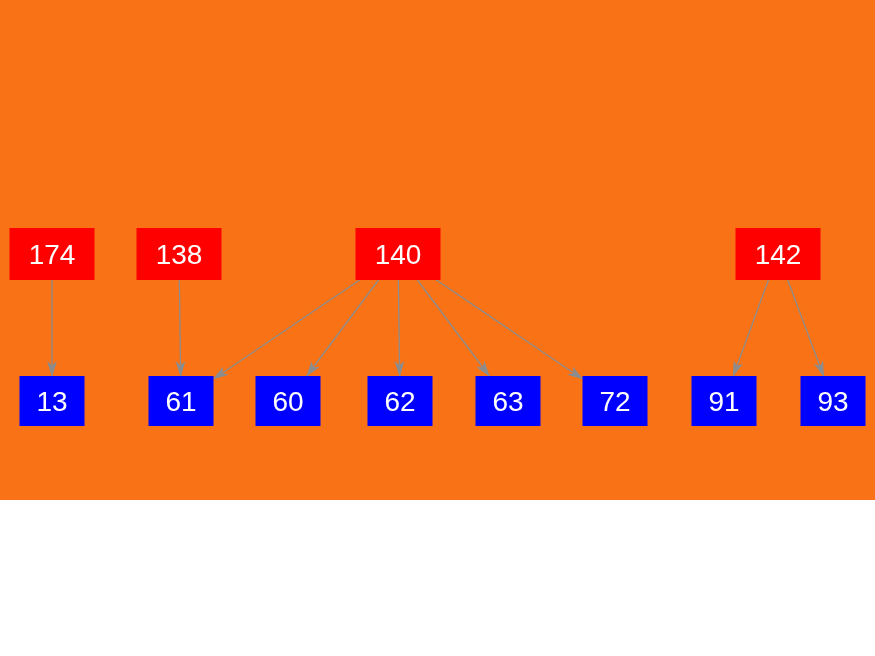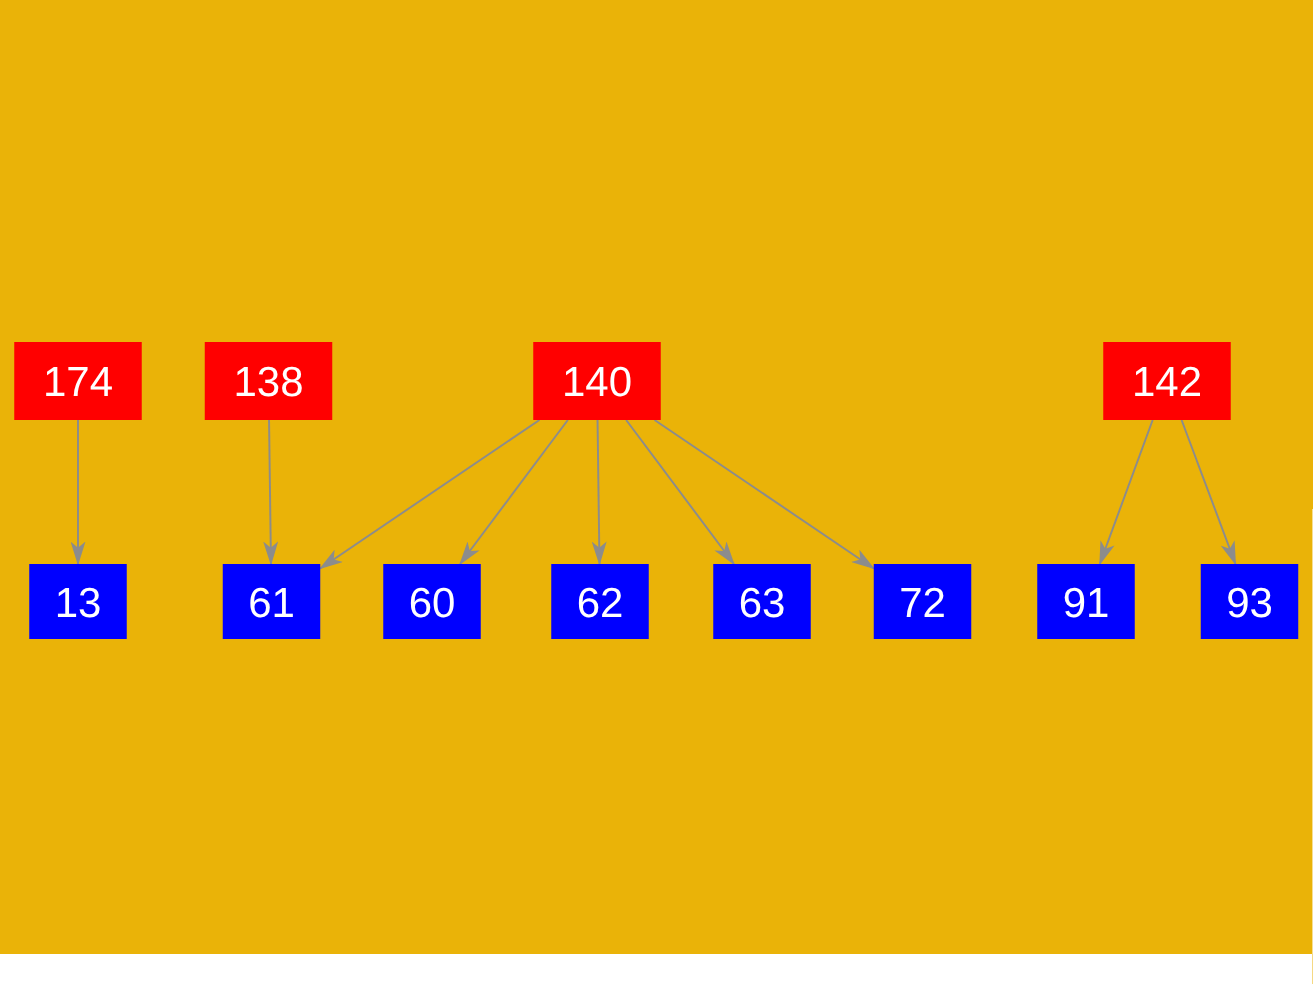--- a/index.html
+++ b/index.html
@@ -3,22 +3,22 @@
 <meta charset="utf-8">
 <style>
   html, body {
     margin: 0;
     padding: 0;
     background: #ffffff;
   }
   .canvas {
     position: relative;
     width: 875px;
-    height: 636px;
-    background: #eab308;
+    height: 500px;
+    background: #f97316;
     overflow: hidden;
     font-family: "Liberation Sans", sans-serif;
   }
   svg.graph {
     position: absolute;
     left: 0;
     top: 0;
   }
   svg.graph text {
     font-family: "Liberation Sans", sans-serif;

